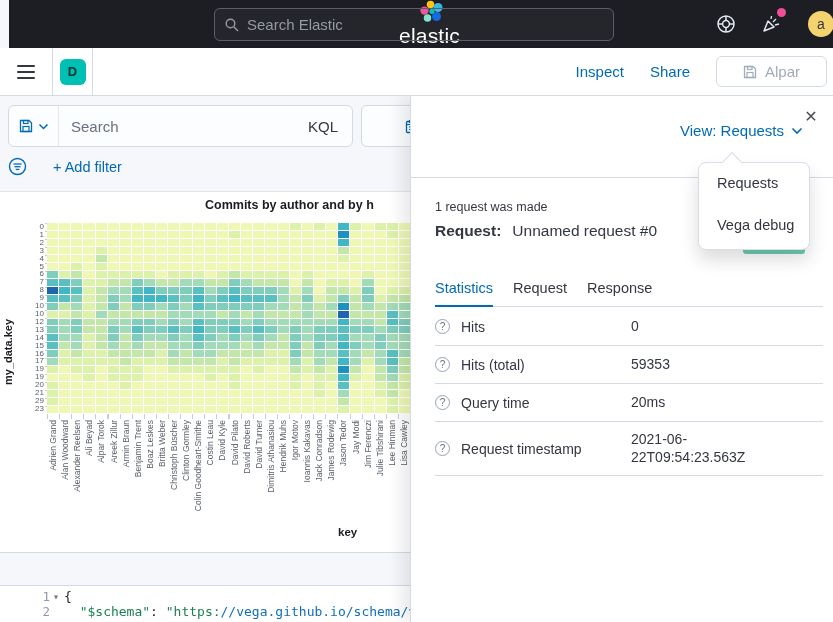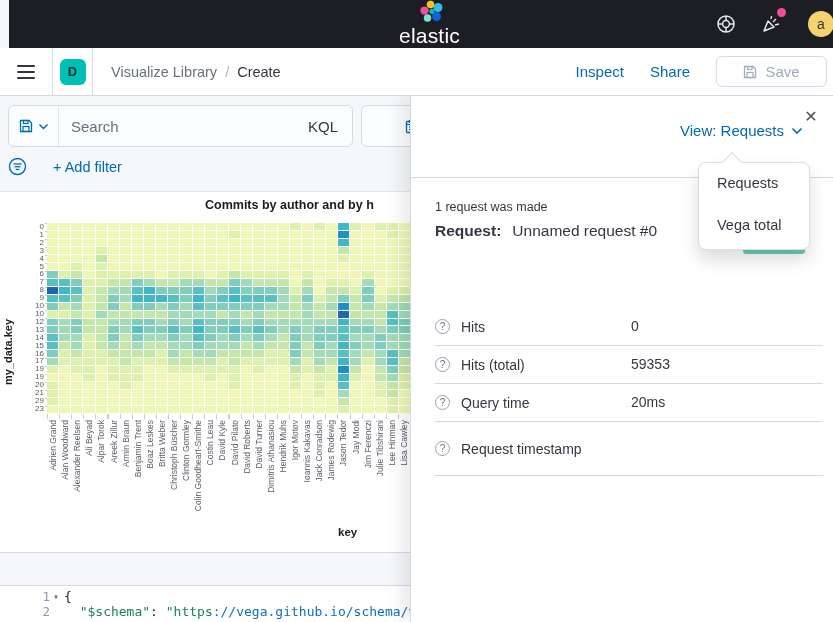--- a/index.html
+++ b/index.html
@@ -104,20 +104,27 @@
   <div class="topbar">
     <svg class="logo" viewBox="0 0 32 32">
       <circle cx="14" cy="6" r="5" fill="#fec514"></circle>
       <circle cx="6" cy="14" r="5.5" fill="#f04e98"></circle>
       <circle cx="24" cy="10" r="6" fill="#36b9e5"></circle>
       <circle cx="10" cy="24" r="5" fill="#7de2d1"></circle>
       <circle cx="22" cy="22" r="6" fill="#0b64dd"></circle>
       <circle cx="16" cy="15" r="3.5" fill="#00bfb3"></circle>
     </svg>
     <span class="brand">elastic</span>
+    <div class="hsearch">
+      <svg width="14" height="14" viewBox="0 0 14 14">
+        <circle cx="5.5" cy="5.5" r="4.3" fill="none" stroke="#969aa5" stroke-width="1.4"></circle>
+        <line x1="9" y1="9" x2="13" y2="13" stroke="#969aa5" stroke-width="1.4"></line>
+      </svg>
+      <span class="ph">Search Elastic</span>
+    </div>
     <svg class="tb-ic" style="left:707px" viewBox="0 0 20 20">
       <circle cx="10" cy="10" r="8" fill="none" stroke="#e4e8ef" stroke-width="1.5"></circle>
       <circle cx="10" cy="10" r="3.4" fill="none" stroke="#e4e8ef" stroke-width="1.5"></circle>
       <line x1="10" y1="2" x2="10" y2="6.6" stroke="#e4e8ef" stroke-width="1.5"></line>
       <line x1="10" y1="13.4" x2="10" y2="18" stroke="#e4e8ef" stroke-width="1.5"></line>
       <line x1="2" y1="10" x2="6.6" y2="10" stroke="#e4e8ef" stroke-width="1.5"></line>
       <line x1="13.4" y1="10" x2="18" y2="10" stroke="#e4e8ef" stroke-width="1.5"></line>
     </svg>
     <svg class="tb-ic" style="left:752px" viewBox="0 0 20 20">
       <path d="M3 17 L7 7 L13 13 Z" fill="none" stroke="#e4e8ef" stroke-width="1.5" stroke-linejoin="round"></path>
@@ -131,35 +138,30 @@
 
   <div class="navbar">
     <div class="burger">
         <i></i>
         <i></i>
         <i></i>
       </div>
     <div class="appsec">
       <div class="appbadge">D</div>
     </div>
-    <div class="crumbs">
-      <span class="crumb-a">Visualize Library</span>
-      <span class="crumb-sep">/</span>
-      <span class="crumb-b">Create</span>
-    </div>
     <div class="nav-actions">
       <span class="tlink">Inspect</span>
       <span class="tlink">Share</span>
       <div class="save-btn">
         <svg width="14" height="14" viewBox="0 0 14 14">
           <path d="M1.5 1.5 H10 L12.5 4 V12.5 H1.5 Z" fill="none" stroke="#a2abba" stroke-width="1.3"></path>
           <rect x="4" y="7.5" width="6" height="5" fill="none" stroke="#a2abba" stroke-width="1.2"></rect>
           <rect x="4.5" y="1.5" width="4.5" height="3" fill="none" stroke="#a2abba" stroke-width="1.2"></rect>
         </svg>
-        <span>Save</span>
+        <span>Alpar</span>
       </div>
     </div>
   </div>
 
   <div class="querybar">
     <div class="qgroup">
       <div class="qbtn">
         <svg width="14" height="14" viewBox="0 0 14 14">
           <path d="M1.5 1.5 H10 L12.5 4 V12.5 H1.5 Z" fill="none" stroke="#006bb4" stroke-width="1.3"></path>
           <rect x="4" y="7.5" width="6" height="5" fill="none" stroke="#006bb4" stroke-width="1.2"></rect>
@@ -1060,42 +1062,48 @@
         <polyline points="1.5,1.5 6,6 10.5,1.5" fill="none" stroke="#006bb4" stroke-width="1.6"></polyline>
       </svg>
     </div>
     <div class="fly-divider"></div>
     <div class="fly-note">1 request was made</div>
     <div class="fly-request">
       <b>Request:</b>
       <span>Unnamed request #0</span>
     </div>
     <div class="badge-teal"></div>
+    <div class="fly-tabs">
+        <div class="tab active">Statistics</div>
+        <div class="tab">Request</div>
+        <div class="tab">Response</div>
+      </div>
     <div class="fly-table">
         <div class="stat-row">
           <span class="qicon">?</span>
           <span class="stat-label">Hits</span>
           <span class="stat-value">0</span>
         </div>
         <div class="stat-row">
           <span class="qicon">?</span>
           <span class="stat-label">Hits (total)</span>
           <span class="stat-value">59353</span>
         </div>
         <div class="stat-row">
           <span class="qicon">?</span>
           <span class="stat-label">Query time</span>
           <span class="stat-value">20ms</span>
         </div>
         <div class="stat-row tall">
           <span class="qicon">?</span>
           <span class="stat-label">Request timestamp</span>
+          <span class="stat-value">2021-06-22T09:54:23.563Z</span>
         </div>
       </div>
   </div>
 
   <div class="popover">
     <div class="pop-arrow"></div>
   <div class="pop-item" style="top: 12px;">Requests</div>
-      <div class="pop-item" style="top: 54px;">Vega total</div>
+      <div class="pop-item" style="top: 54px;">Vega debug</div>
     </div>
 
 </div>
 
 </body></html>

